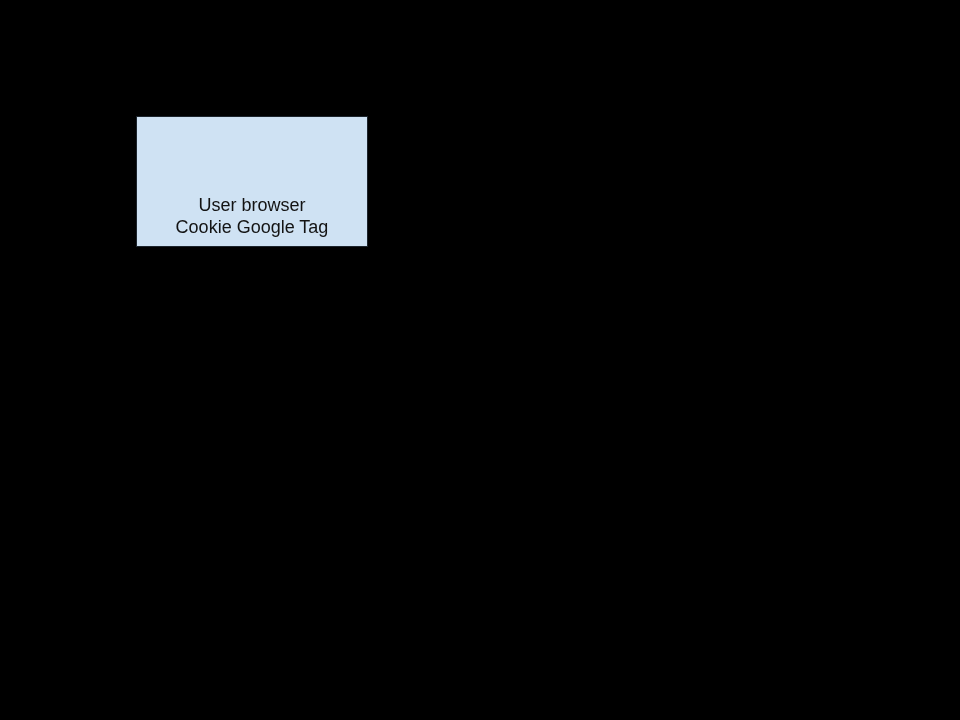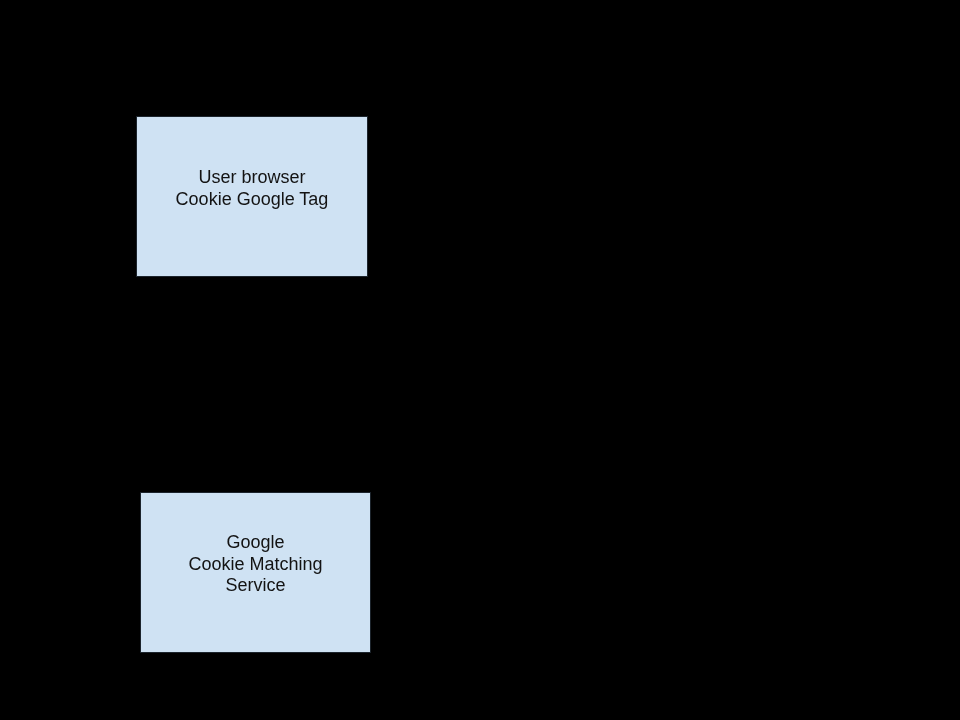--- a/index.html
+++ b/index.html
@@ -29,21 +29,21 @@
     text-align: center;
     font-size: 18px;
     line-height: 21.5px;
     color: #131313;
     letter-spacing: 0;
   }
   .node__line { display: block; }
 
   
   .node--user {
-    left: 136px; top: 116px; width: 232px; height: 161px;
+    left: 136px; top: 116px; width: 232px; height: 131px; align-items: flex-end;
   }
   .node--user .node__label { transform: translateY(-8px); }
 
   .node--buyer {
     left: 696px; top: 116px; width: 232px; height: 161px;
   }
   .node--buyer .node__label { transform: translateY(-5px); }
 
   .node--google {
     left: 140px; top: 492px; width: 231px; height: 161px;
@@ -56,21 +56,14 @@
 <div class="stage">
 
   <div class="node node--user">
     <div class="node__label">
       <span class="node__line">User browser</span>
       <span class="node__line">Cookie Google Tag</span>
     </div>
   </div>
 
 
-  <div class="node node--google">
-    <div class="node__label">
-      <span class="node__line">Google</span>
-      <span class="node__line">Cookie Matching</span>
-      <span class="node__line">Service</span>
-    </div>
-  </div>
 
 </div>
 
 </body></html>

